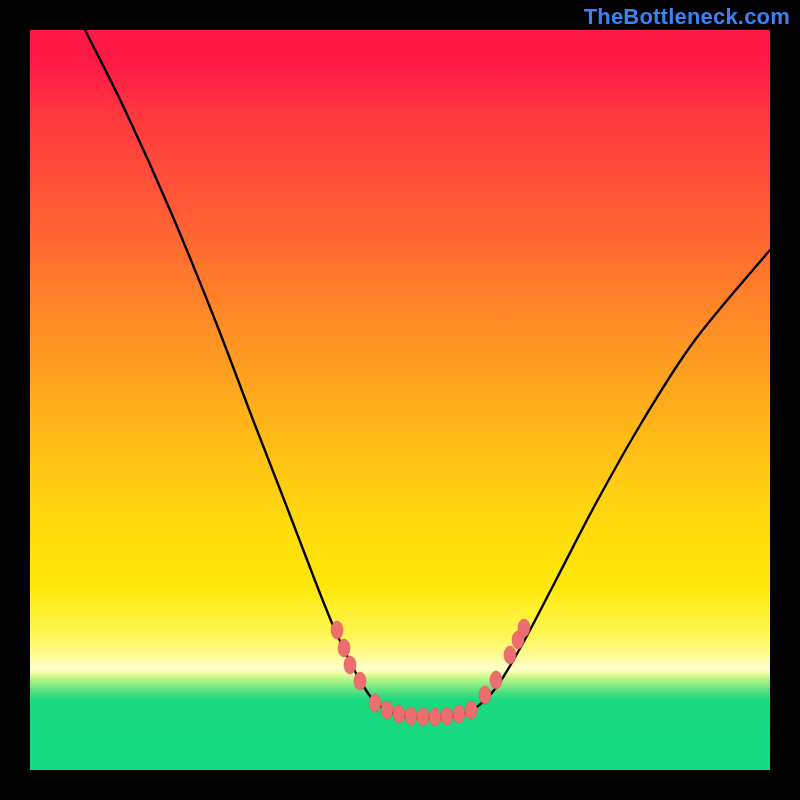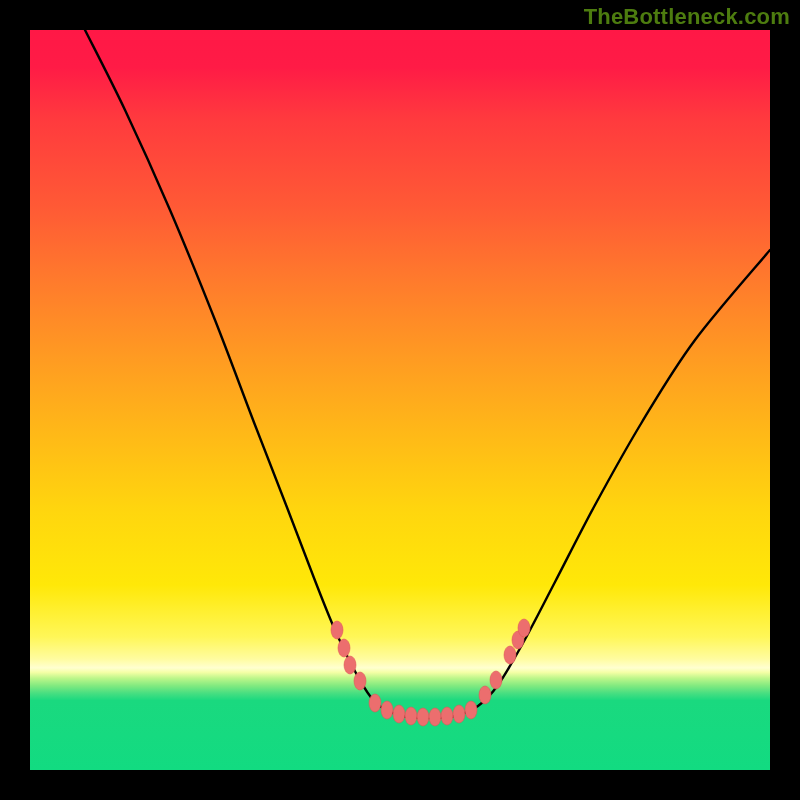--- a/index.html
+++ b/index.html
@@ -46,21 +46,21 @@
     );
   }
   .curve {
     position: absolute;
     inset: 0;
   }
   .attribution {
     position: absolute;
     top: 4px;
     right: 10px;
-    color: #4d7c0f;
+    color: #3b82f6;
     font-size: 22px;
     font-weight: 600;
     letter-spacing: 0.2px;
   }
 </style>
 </head>
 <body>
 
 <div class="attribution">TheBottleneck.com</div>
 

